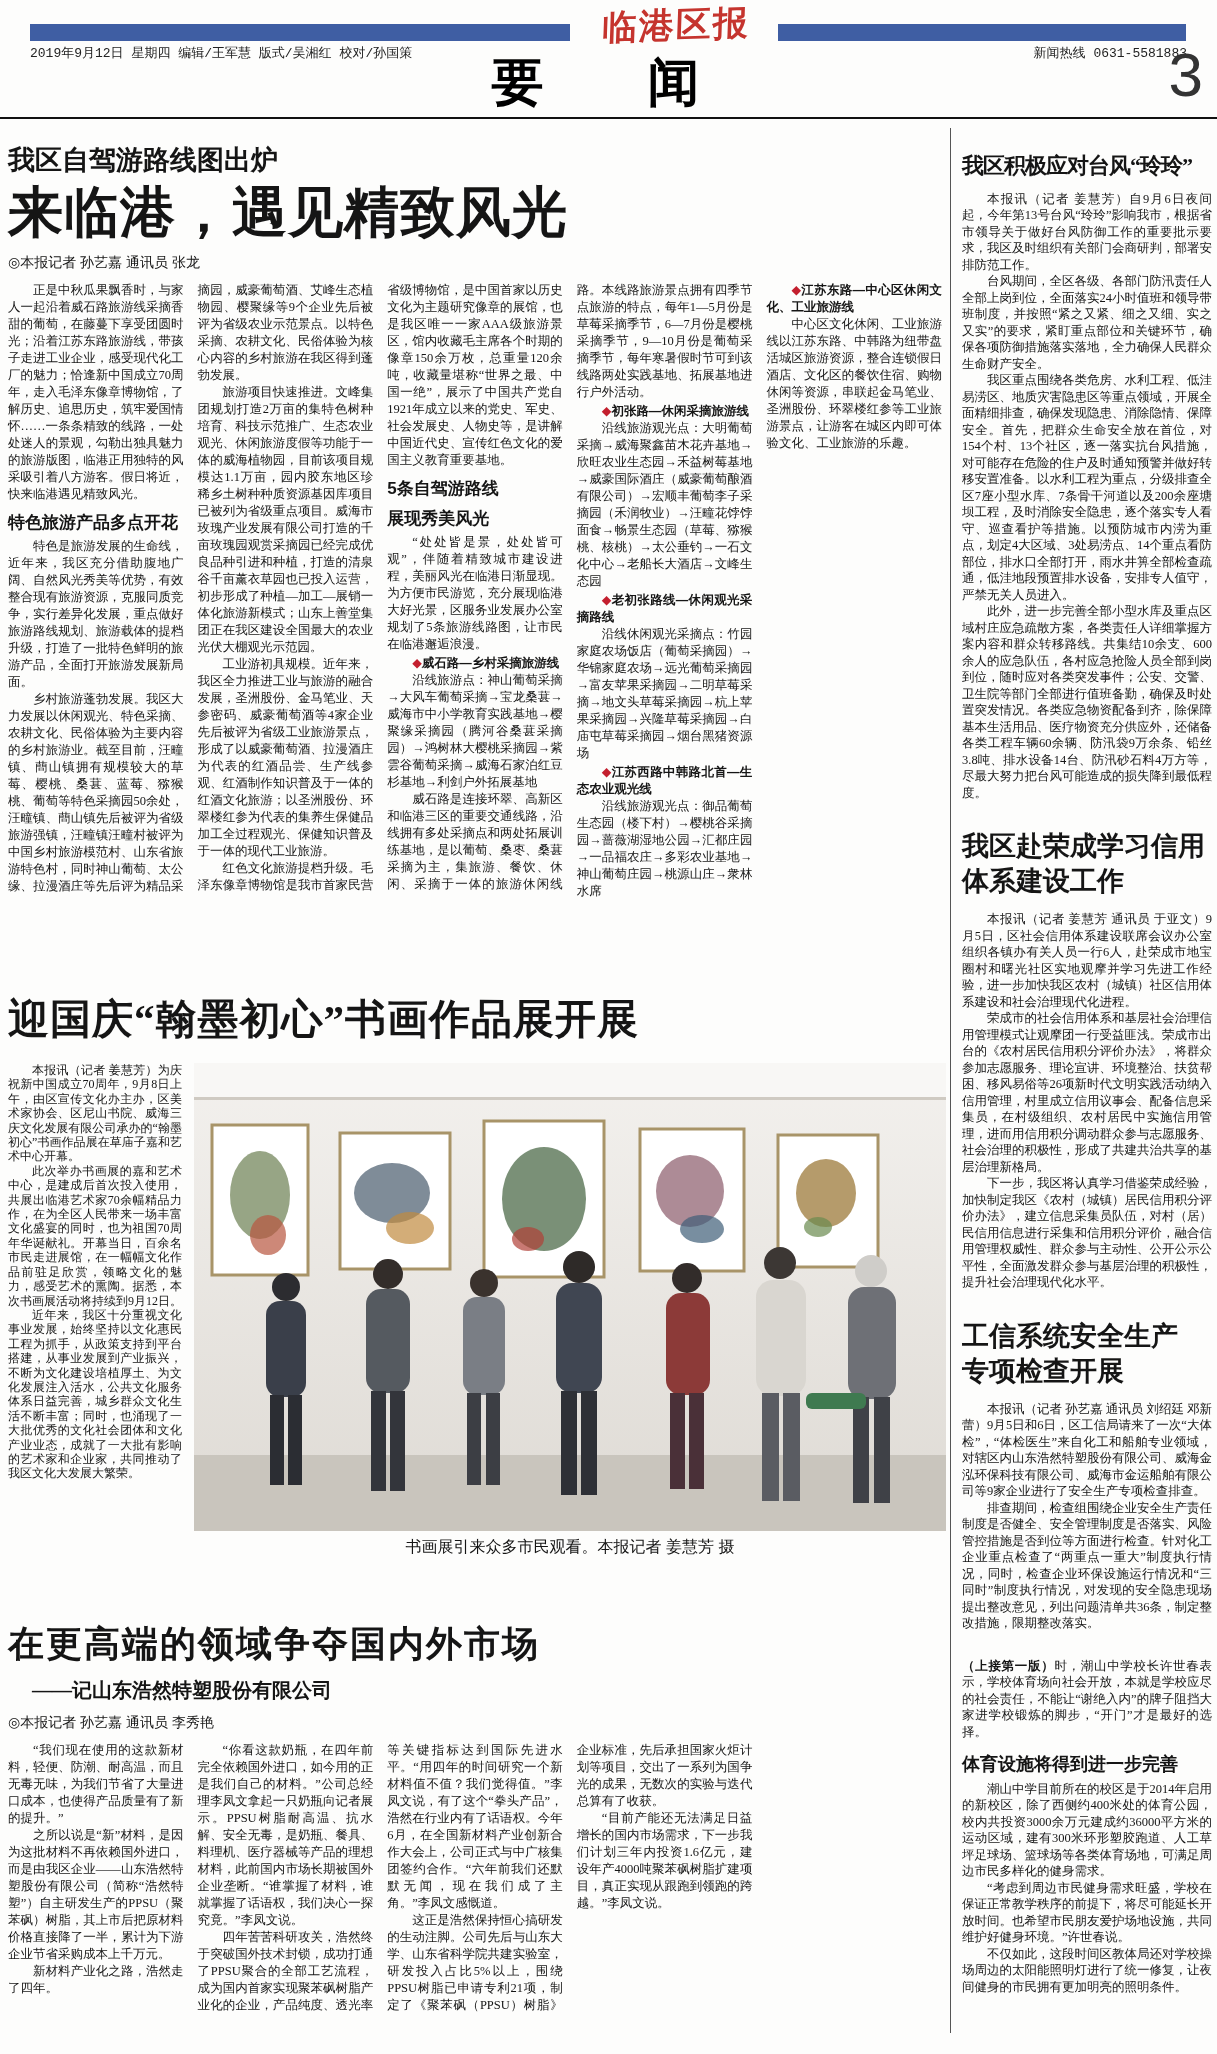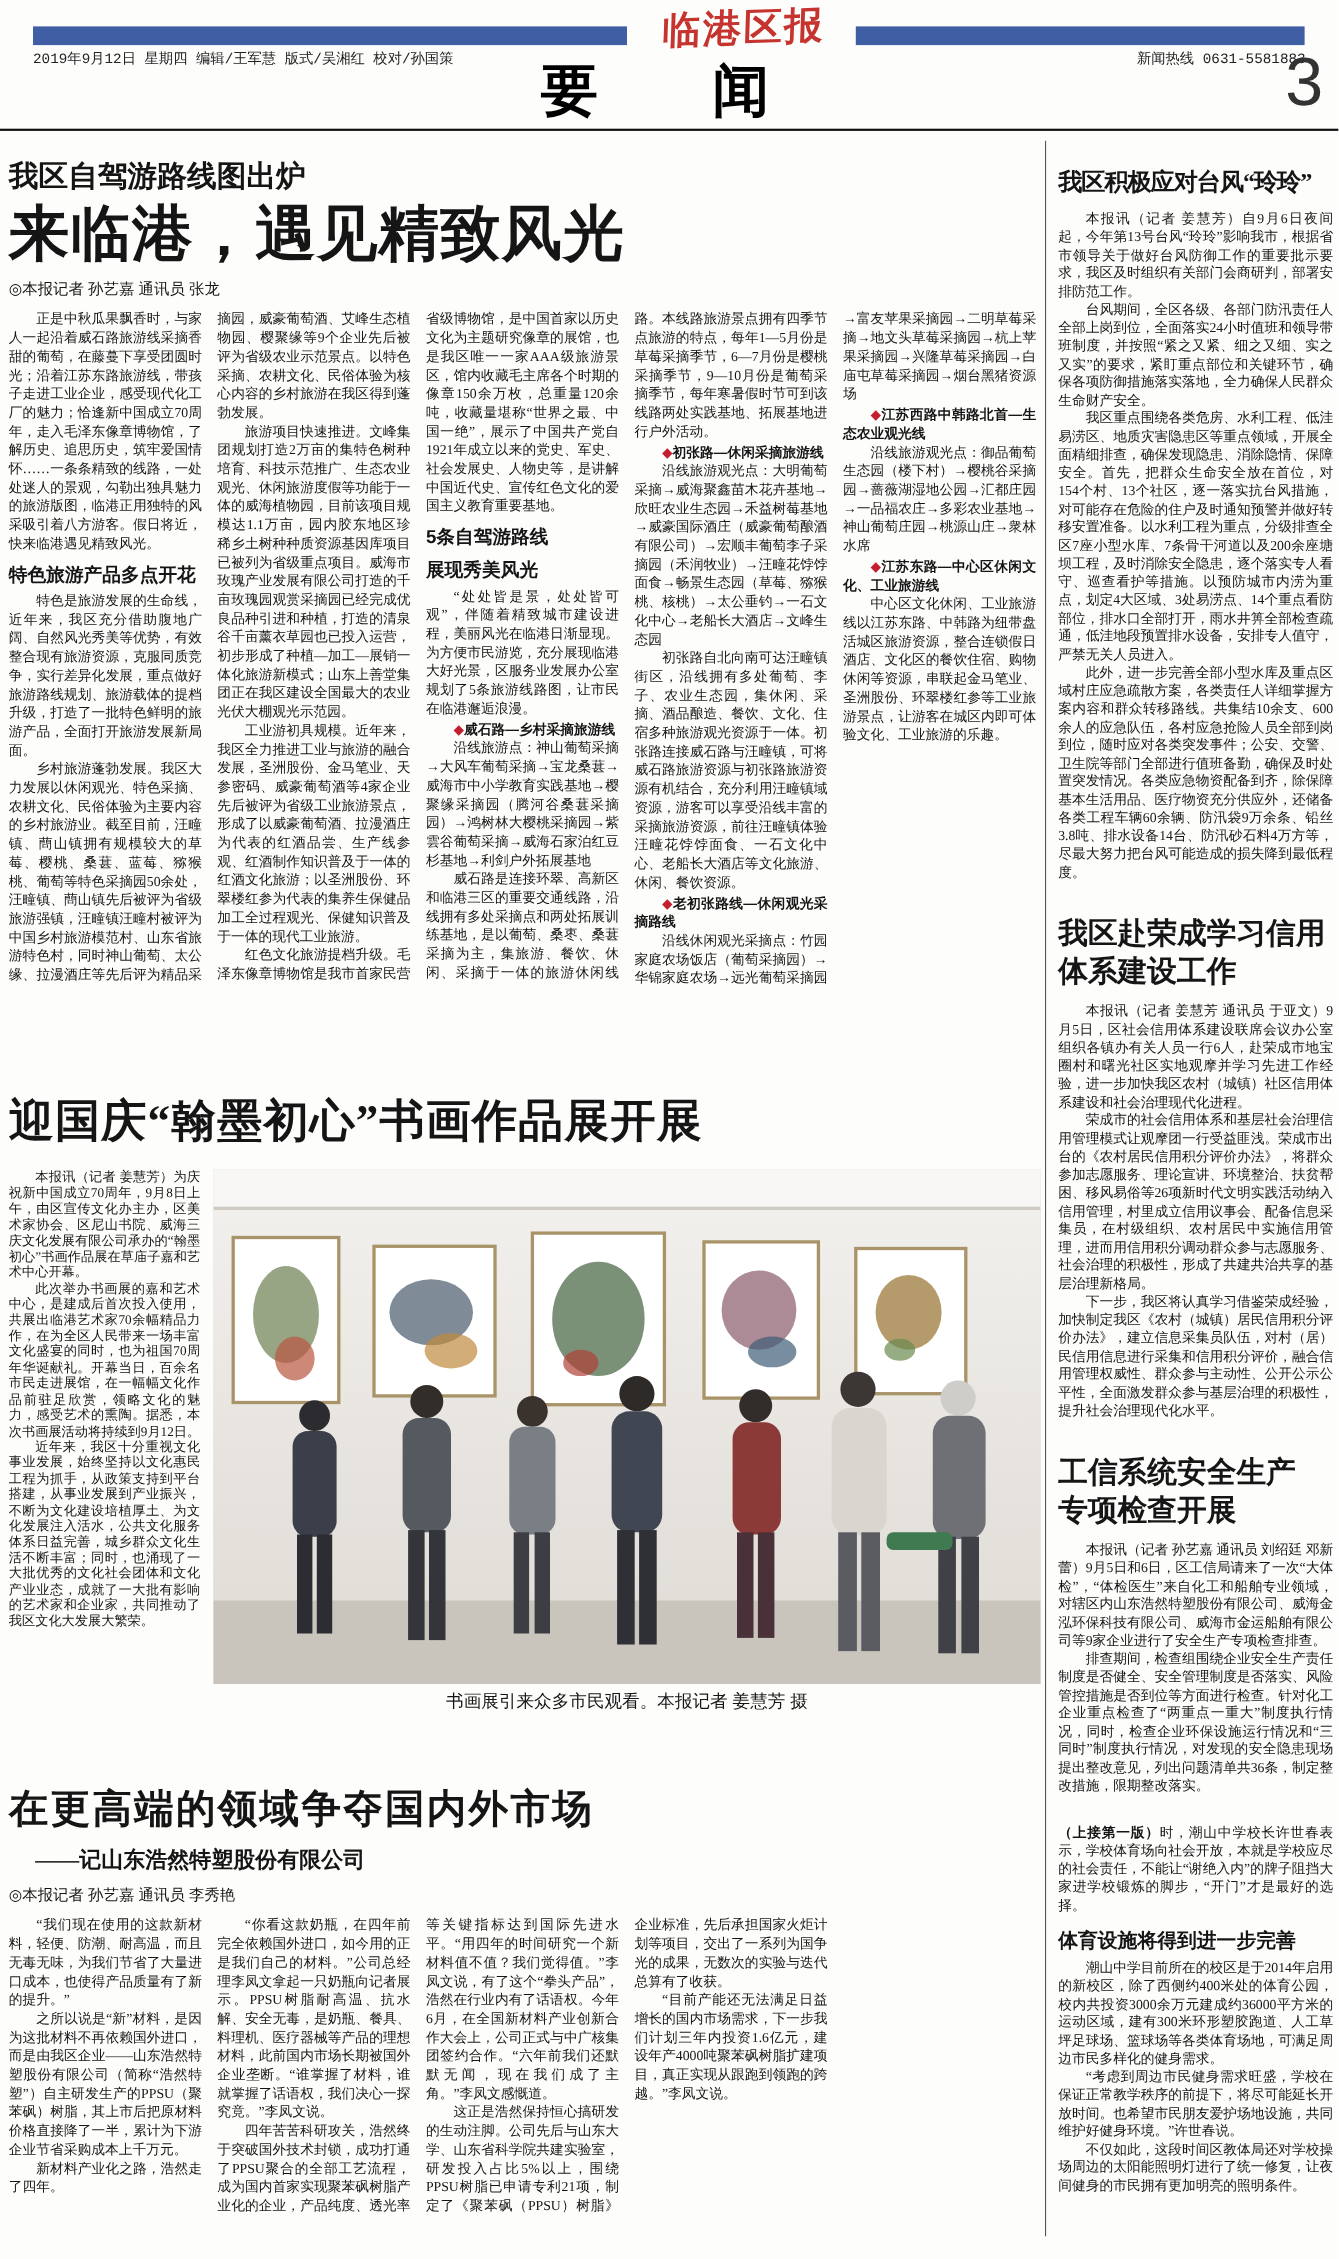--- a/index.html
+++ b/index.html
@@ -56,21 +56,21 @@
   .haoran-headline{font-family:"Liberation Sans","DejaVu Sans",sans-serif;
     font-size:36px;font-weight:800;letter-spacing:2px;}
   .haoran-subtitle{font-size:20px;font-weight:700;margin:8px 0 6px;text-indent:1.2em;}
   .haoran-body{column-count:5;column-gap:14px;column-fill:auto;height:280px;
     font-size:12.5px;line-height:17px;margin-top:4px;}
 
   
   #rightcol{position:absolute;left:962px;top:128px;width:250px;font-size:12.5px;line-height:16.5px;}
   .r-art{margin-bottom:26px;}
   .r-h-typhoon{font-size:22px;font-weight:900;letter-spacing:-1px;margin:24px 0 10px;line-height:1.3;}
-  .r-h-big{font-size:27px;font-weight:900;line-height:1.3;margin:0;}
+  .r-h-big{font-size:27px;font-weight:900;line-height:1.3;margin:0;font-family:Liberation Mono, monospace;}
   .r-h-wrap{margin:30px 0 10px;}
   .r-h-sports{font-family:"Liberation Sans","DejaVu Sans",sans-serif;
     font-size:18px;font-weight:700;margin:16px 0 8px;}
   .jump-para{margin-top:22px;text-align:justify;text-indent:0;}
   .jump-prefix{font-weight:700;}
 </style>
 </head>
 <body>
 
 <div id="page">
@@ -101,21 +101,20 @@
         <p class="blk blk-p">工业游初具规模。近年来，我区全力推进工业与旅游的融合发展，圣洲股份、金马笔业、天参密码、威豪葡萄酒等4家企业先后被评为省级工业旅游景点，形成了以威豪葡萄酒、拉漫酒庄为代表的红酒品尝、生产线参观、红酒制作知识普及于一体的红酒文化旅游；以圣洲股份、环翠楼红参为代表的集养生保健品加工全过程观光、保健知识普及于一体的现代工业旅游。</p>
         <p class="blk blk-p">红色文化旅游提档升级。毛泽东像章博物馆是我市首家民营省级博物馆，是中国首家以历史文化为主题研究像章的展馆，也是我区唯一一家AAA级旅游景区，馆内收藏毛主席各个时期的像章150余万枚，总重量120余吨，收藏量堪称“世界之最、中国一绝”，展示了中国共产党自1921年成立以来的党史、军史、社会发展史、人物史等，是讲解中国近代史、宣传红色文化的爱国主义教育重要基地。</p>
         <p class="blk blk-h">5条自驾游路线</p>
         <p class="blk blk-h">展现秀美风光</p>
         <p class="blk blk-p">“处处皆是景，处处皆可观”，伴随着精致城市建设进程，美丽风光在临港日渐显现。为方便市民游览，充分展现临港大好光景，区服务业发展办公室规划了5条旅游线路图，让市民在临港邂逅浪漫。</p>
         <p class="blk blk-route">◆威石路—乡村采摘旅游线</p>
         <p class="blk blk-p">沿线旅游点：神山葡萄采摘→大风车葡萄采摘→宝龙桑葚→威海市中小学教育实践基地→樱聚缘采摘园（腾河谷桑葚采摘园）→鸿树林大樱桃采摘园→紫雲谷葡萄采摘→威海石家泊红豆杉基地→利剑户外拓展基地</p>
         <p class="blk blk-p">威石路是连接环翠、高新区和临港三区的重要交通线路，沿线拥有多处采摘点和两处拓展训练基地，是以葡萄、桑枣、桑葚采摘为主，集旅游、餐饮、休闲、采摘于一体的旅游休闲线路。本线路旅游景点拥有四季节点旅游的特点，每年1—5月份是草莓采摘季节，6—7月份是樱桃采摘季节，9—10月份是葡萄采摘季节，每年寒暑假时节可到该线路两处实践基地、拓展基地进行户外活动。</p>
         <p class="blk blk-route">◆初张路—休闲采摘旅游线</p>
         <p class="blk blk-p">沿线旅游观光点：大明葡萄采摘→威海聚鑫苗木花卉基地→欣旺农业生态园→禾益树莓基地→威豪国际酒庄（威豪葡萄酿酒有限公司）→宏顺丰葡萄李子采摘园（禾润牧业）→汪疃花饽饽面食→畅景生态园（草莓、猕猴桃、核桃）→太公垂钓→一石文化中心→老船长大酒店→文峰生态园</p>
-        <p class="blk blk-p">初张路自北向南可达汪疃镇街区，沿线拥有多处葡萄、李子、农业生态园，集休闲、采摘、酒品酿造、餐饮、文化、住宿多种旅游观光资源于一体。初张路连接威石路与汪疃镇，可将威石路旅游资源与初张路旅游资源有机结合，充分利用汪疃镇域资源，游客可以享受沿线丰富的采摘旅游资源，前往汪疃镇体验汪疃花饽饽面食、一石文化中心、老船长大酒店等文化旅游、休闲、餐饮资源。</p>
         <p class="blk blk-route">◆老初张路线—休闲观光采摘路线</p>
         <p class="blk blk-p">沿线休闲观光采摘点：竹园家庭农场饭店（葡萄采摘园）→华锦家庭农场→远光葡萄采摘园→富友苹果采摘园→二明草莓采摘→地文头草莓采摘园→杭上苹果采摘园→兴隆草莓采摘园→白庙屯草莓采摘园→烟台黑猪资源场</p>
         <p class="blk blk-route">◆江苏西路中韩路北首—生态农业观光线</p>
         <p class="blk blk-p">沿线旅游观光点：御品葡萄生态园（楼下村）→樱桃谷采摘园→蔷薇湖湿地公园→汇都庄园→一品福农庄→多彩农业基地→神山葡萄庄园→桃源山庄→衆林水席</p>
         <p class="blk blk-route">◆江苏东路—中心区休闲文化、工业旅游线</p>
         <p class="blk blk-p">中心区文化休闲、工业旅游线以江苏东路、中韩路为纽带盘活城区旅游资源，整合连锁假日酒店、文化区的餐饮住宿、购物休闲等资源，串联起金马笔业、圣洲股份、环翠楼红参等工业旅游景点，让游客在城区内即可体验文化、工业旅游的乐趣。</p>
       </div>
   </div>
 
   <div id="exhibition">

